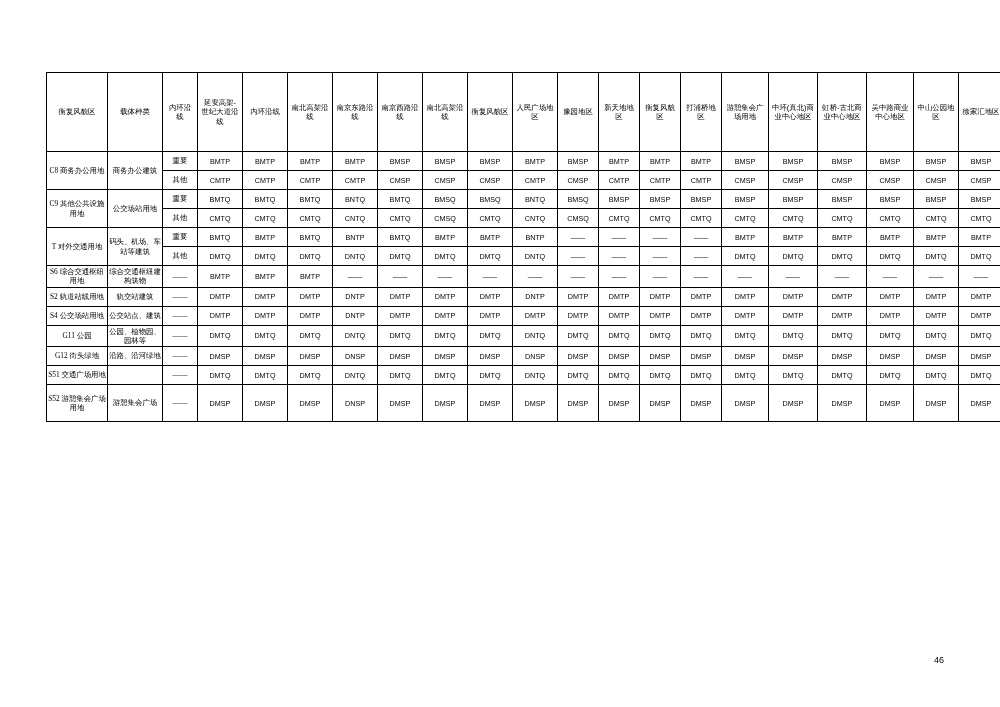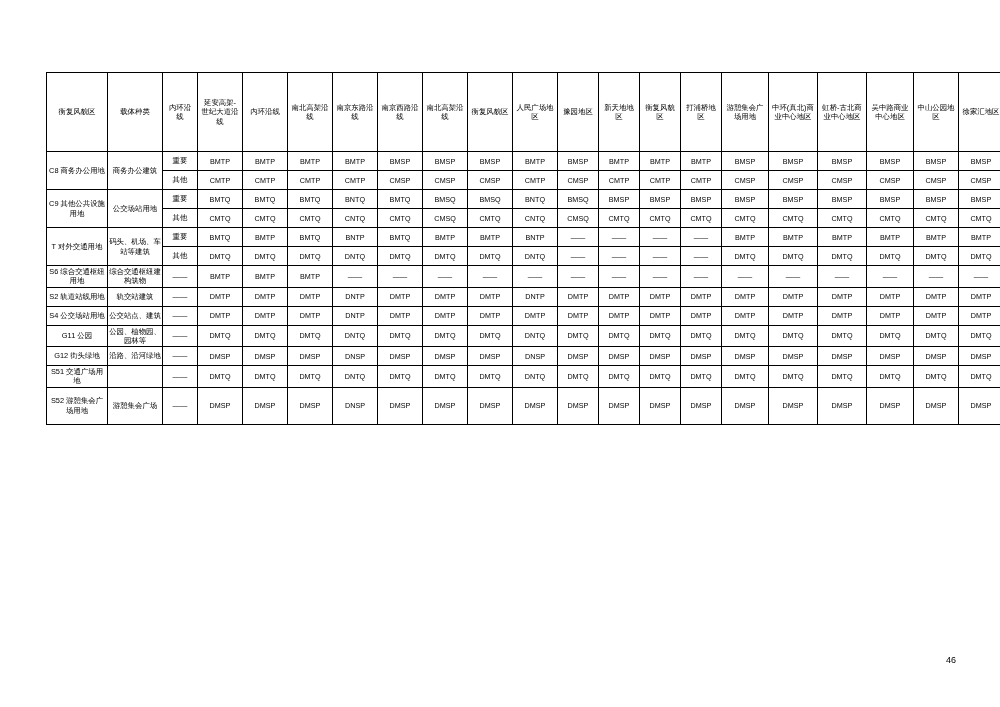--- a/index.html
+++ b/index.html
@@ -44,27 +44,28 @@
     height: 74px;
     font-size: 7.4px;
     padding: 2px 3px;
   }
   table.grid tbody td {
     height: 16px;
   }
   td.lbl {
     padding: 2px 3px;
     text-align: center;
+    font-family: Liberation Serif, serif;
   }
   td.code {
     font-size: 7.2px;
   }
   .pagenum {
     position: absolute;
-    right: 44px;
+    right: 56px;
     bottom: 42px;
     font-size: 9px;
     color: #000;
   }
 </style>
 </head>
 <body>
 
 <div class="page">
   <div class="table-wrap">

